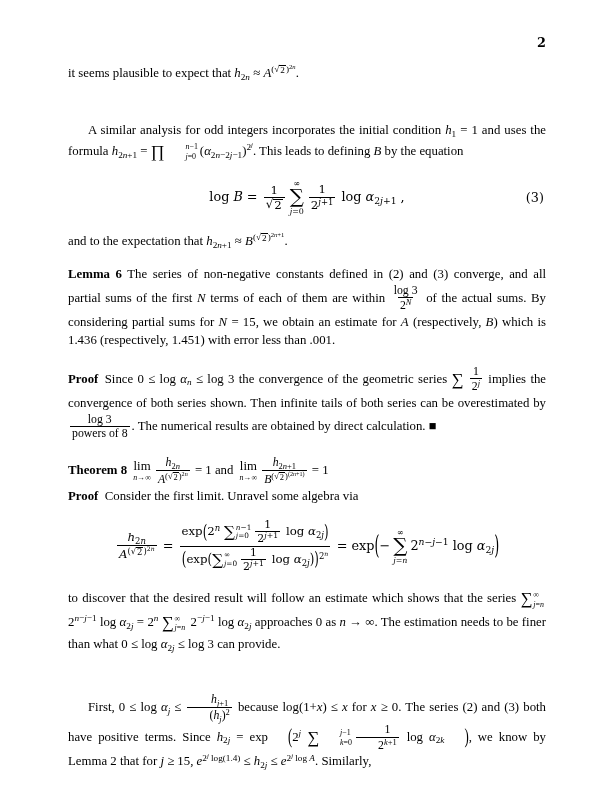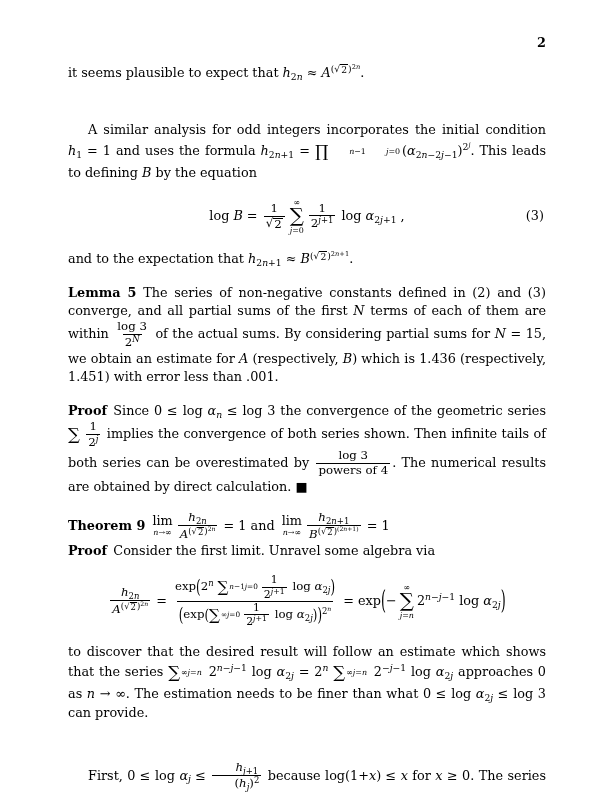--- a/index.html
+++ b/index.html
@@ -4,42 +4,42 @@
 <style>
   html,body{margin:0;padding:0;background:#888;}
   .page{
     width:612px;height:792px;position:relative;margin:0 auto;
     background:#ffffff;color:#000;
     font-family:"DejaVu Serif", serif;
     font-size:12.8px;line-height:1.44;
   }
   .page-num{position:absolute;top:34px;right:66px;font-weight:bold;}
   .content{position:absolute;left:68px;top:64px;width:478px;}
-  .para{margin:0;text-align:justify;}
+  .para{margin:0;text-align:justify;font-family:Liberation Serif, serif;}
   .indent{text-indent:20px;margin-top:39px;}
   .mt-sec{margin-top:15px;}
   .mt-sm{}
   .noj{text-align:left;}
   
   .eq{display:flex;justify-content:center;align-items:center;position:relative;margin:14px 0;min-height:40px;}
   .eqtag{position:absolute;right:2px;top:50%;transform:translateY(-50%);}
   
   .v{font-style:italic;}
   .sup{font-size:0.72em;vertical-align:0.5em;line-height:1;}
   .sub{font-size:0.72em;vertical-align:-0.3em;line-height:1;}
   .frac{display:inline-flex;flex-direction:column;align-items:center;vertical-align:middle;
         line-height:1.15;font-size:0.92em;text-align:center;margin:0 2px;}
   .fn{display:block;padding:0 2px;}
   .fd{display:block;border-top:1px solid currentColor;padding:0 2px;}
   .bigop{display:inline-flex;flex-direction:column;align-items:center;vertical-align:middle;
          line-height:1;margin:0 3px;text-align:center;}
   .otop,.obot{font-size:0.62em;line-height:1.15;}
   .osym{font-size:1.55em;line-height:0.95;}
   .osym.limword{font-size:1em;line-height:1;}
-  .ss{display:inline-flex;align-items:flex-start;vertical-align:middle;
+  .ss{display:inline-flex;flex-direction:column;align-items:flex-start;vertical-align:middle;
       font-size:0.62em;line-height:1.2;margin:0 2px 0 1px;}
   .sqrt{display:inline-flex;align-items:flex-start;}
   .rad{line-height:1;}
   .rc{border-top:1px solid currentColor;line-height:1;padding:0 1px;}
   .bigp{display:inline-block;vertical-align:middle;transform-origin:center;}
   .lg{font-size:1.3em;vertical-align:-0.12em;}
 </style>
 </head>
 <body>
 
@@ -72,34 +72,34 @@
             <span class="fd">2<span class="sup"><i class="v">j</i>+1</span></span>
           </span> log <i class="v">α</i><span class="sub">2<i class="v">j</i>+1</span> ,</span>
       <span class="eqtag">(3)</span>
     </div>
 
     <p class="para">and to the expectation that <i class="v">h</i><span class="sub">2<i class="v">n</i>+1</span> ≈ <i class="v">B</i><span class="sup">(<span class="sqrt">
             <span class="rad">√</span>
             <span class="rc">2</span>
           </span>)<span class="sup">2<i class="v">n</i>+1</span></span>.</p>
 
-    <p class="para mt-sec"><b>Lemma 5</b> The series of non-negative constants defined in (2) and (3) converge, and all partial sums of the first <i class="v">N</i> terms of each of them are within <span class="frac">
+    <p class="para mt-sec"><b>Lemma 6</b> The series of non-negative constants defined in (2) and (3) converge, and all partial sums of the first <i class="v">N</i> terms of each of them are within <span class="frac">
           <span class="fn">log 3</span>
           <span class="fd">2<span class="sup"><i class="v">N</i></span></span>
         </span> of the actual sums. By considering partial sums for <i class="v">N</i> = 15, we obtain an estimate for <i class="v">A</i> (respectively, <i class="v">B</i>) which is 1.436 (respectively, 1.451) with error less than .001.</p>
 
     <p class="para mt-sec"><b>Proof</b> Since 0 ≤ log <i class="v">α</i><span class="sub"><i class="v">n</i></span> ≤ log 3 the convergence of the geometric series <span class="lg">∑</span> <span class="frac">
           <span class="fn">1</span>
           <span class="fd">2<span class="sup"><i class="v">j</i></span></span>
         </span> implies the convergence of both series shown. Then infinite tails of both series can be overestimated by <span class="frac">
           <span class="fn">log 3</span>
-          <span class="fd">powers of 4</span>
+          <span class="fd">powers of 8</span>
         </span>. The numerical results are obtained by direct calculation. ■</p>
 
-    <p class="para noj mt-sec"><b>Theorem 9</b> <span class="bigop">
+    <p class="para noj mt-sec"><b>Theorem 8</b> <span class="bigop">
           <span class="osym limword">lim</span>
           <span class="obot"><i class="v">n</i>→∞</span>
         </span><span class="frac">
           <span class="fn"><i class="v">h</i><span class="sub">2<i class="v">n</i></span></span>
           <span class="fd"><i class="v">A</i><span class="sup">(<span class="sqrt">
                 <span class="rad">√</span>
                 <span class="rc">2</span>
               </span>)<span class="sup">2<i class="v">n</i></span></span></span>
         </span> = 1 and <span class="bigop">
           <span class="osym limword">lim</span>

